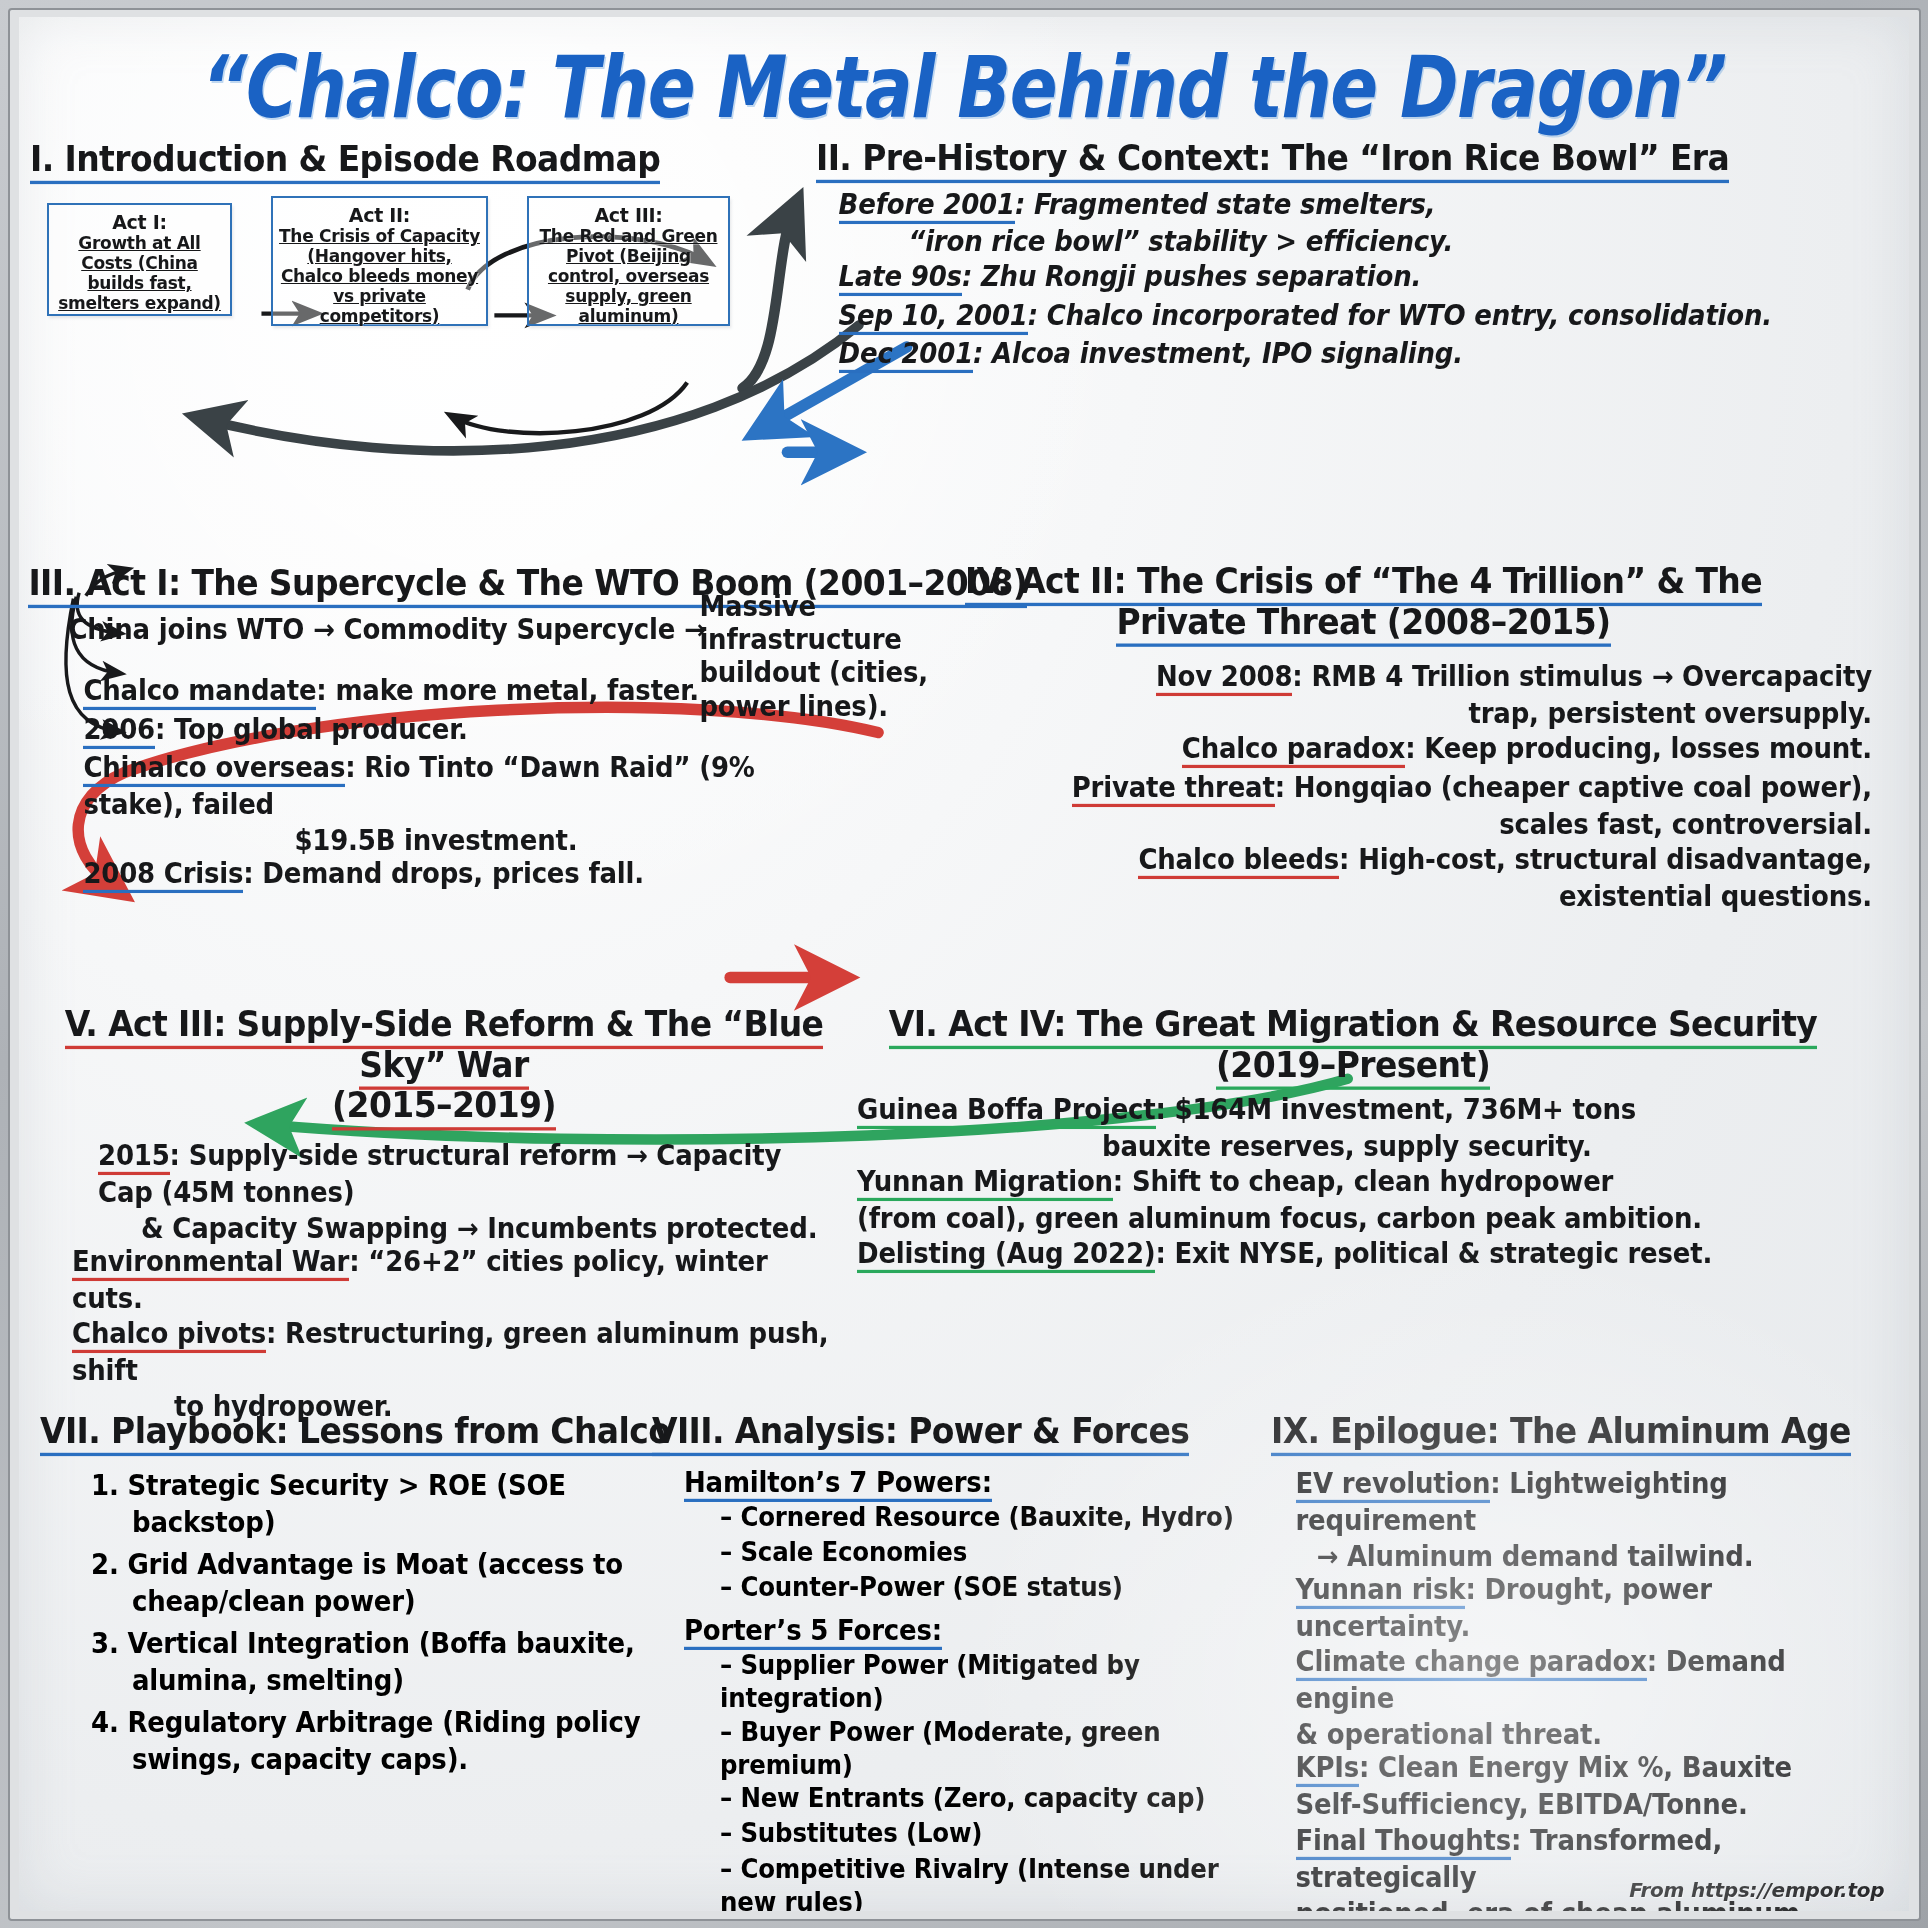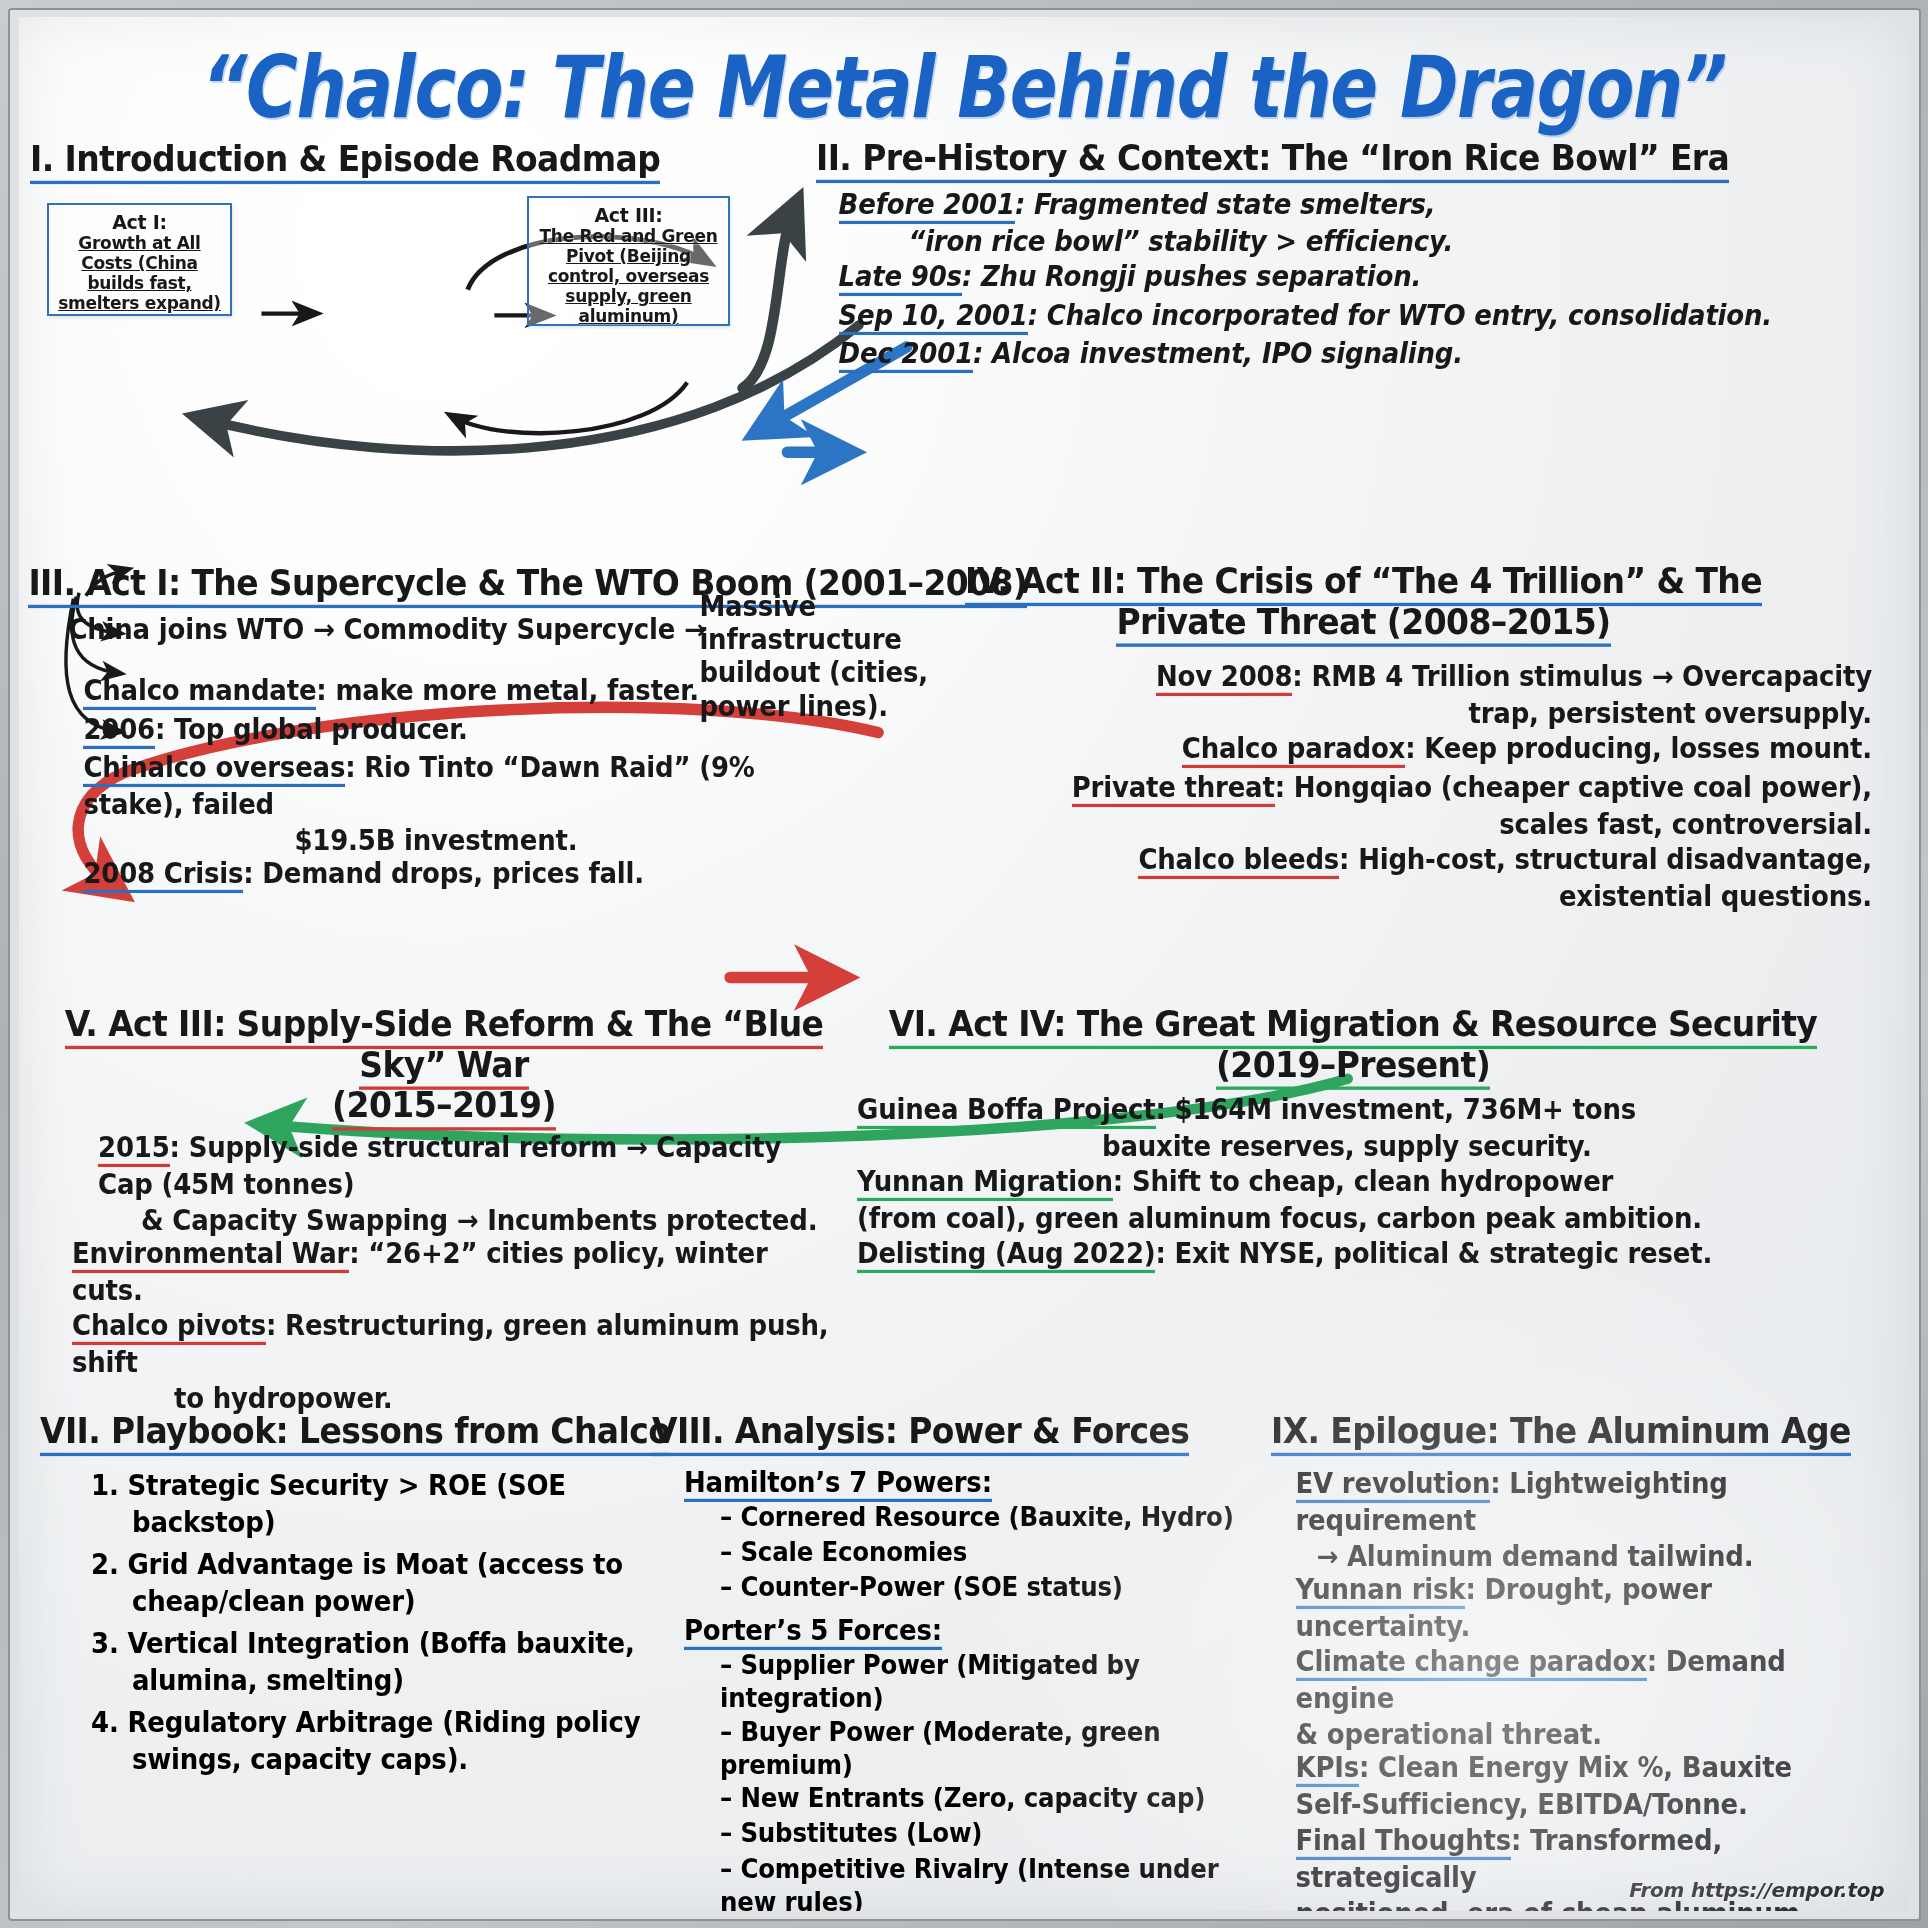--- a/index.html
+++ b/index.html
@@ -221,20 +221,24 @@
     <div id="title" class="hand">“Chalco: The Metal Behind the Dragon”</div>
 
     <div class="section" style="left:11px; top:122px; width:772px;">
       <div class="sec-head"><span class="ul-blue">I. Introduction &amp; Episode Roadmap</span></div>
     </div>
 
     <div class="actbox hand" style="left:28px; top:186px; width:185px; height:113px;">
       <div class="t1">Act I:</div>
       <div class="t2">Growth at All Costs (China builds fast, smelters expand)</div>
     </div>
+    <div class="actbox hand" style="left:252px; top:179px; width:217px; height:130px;">
+      <div class="t1">Act II:</div>
+      <div class="t2">The Crisis of Capacity (Hangover hits, Chalco bleeds money vs private competitors)</div>
+    </div>
     <div class="actbox hand" style="left:508px; top:179px; width:203px; height:130px;">
       <div class="t1">Act III:</div>
       <div class="t2">The Red and Green Pivot (Beijing control, overseas supply, green aluminum)</div>
     </div>
 
     <div class="section" style="left:797px; top:121px; width:1055px;">
       <div class="sec-head"><span class="ul-blue">II. Pre-History &amp; Context: The “Iron Rice Bowl” Era</span></div>
       <div class="sec-body" style="padding-left:22.6px;font-style:italic;">
         <div class="item">
           <span class="lbl b">Before 2001</span><span>: Fragmented state smelters,</span>
@@ -301,21 +305,21 @@
           <span class="cont" style="padding-left:79px;">existential questions.</span>
         </div>
       </div>
     </div>
 
     <div class="section" style="left:34px; top:987px; width:782px;">
       <div class="sec-head wrap" style="text-align:center;">
         <span class="ul-red">V. Act III: Supply-Side Reform &amp; The “Blue Sky” War</span><br>
         <span class="ul-red">(2015–2019)</span>
       </div>
-      <div class="sec-body" style="padding-left:45px; margin-top:16px;">
+      <div class="sec-body" style="padding-left:45px; margin-top:24px;">
         <div class="item">
           <span class="lbl r">2015</span><span>: Supply-side structural reform → Capacity Cap (45M tonnes)</span>
           <span class="cont" style="padding-left:43px;">&amp; Capacity Swapping → Incumbents protected.</span>
         </div>
         <div class="item" style="margin-left:-26px;">
           <span class="lbl r">Environmental War</span><span>: “26+2” cities policy, winter cuts.</span>
         </div>
         <div class="item" style="margin-left:-26px;">
           <span class="lbl r">Chalco pivots</span><span>: Restructuring, green aluminum push, shift</span>
           <span class="cont" style="padding-left:102px;">to hydropower.</span>

